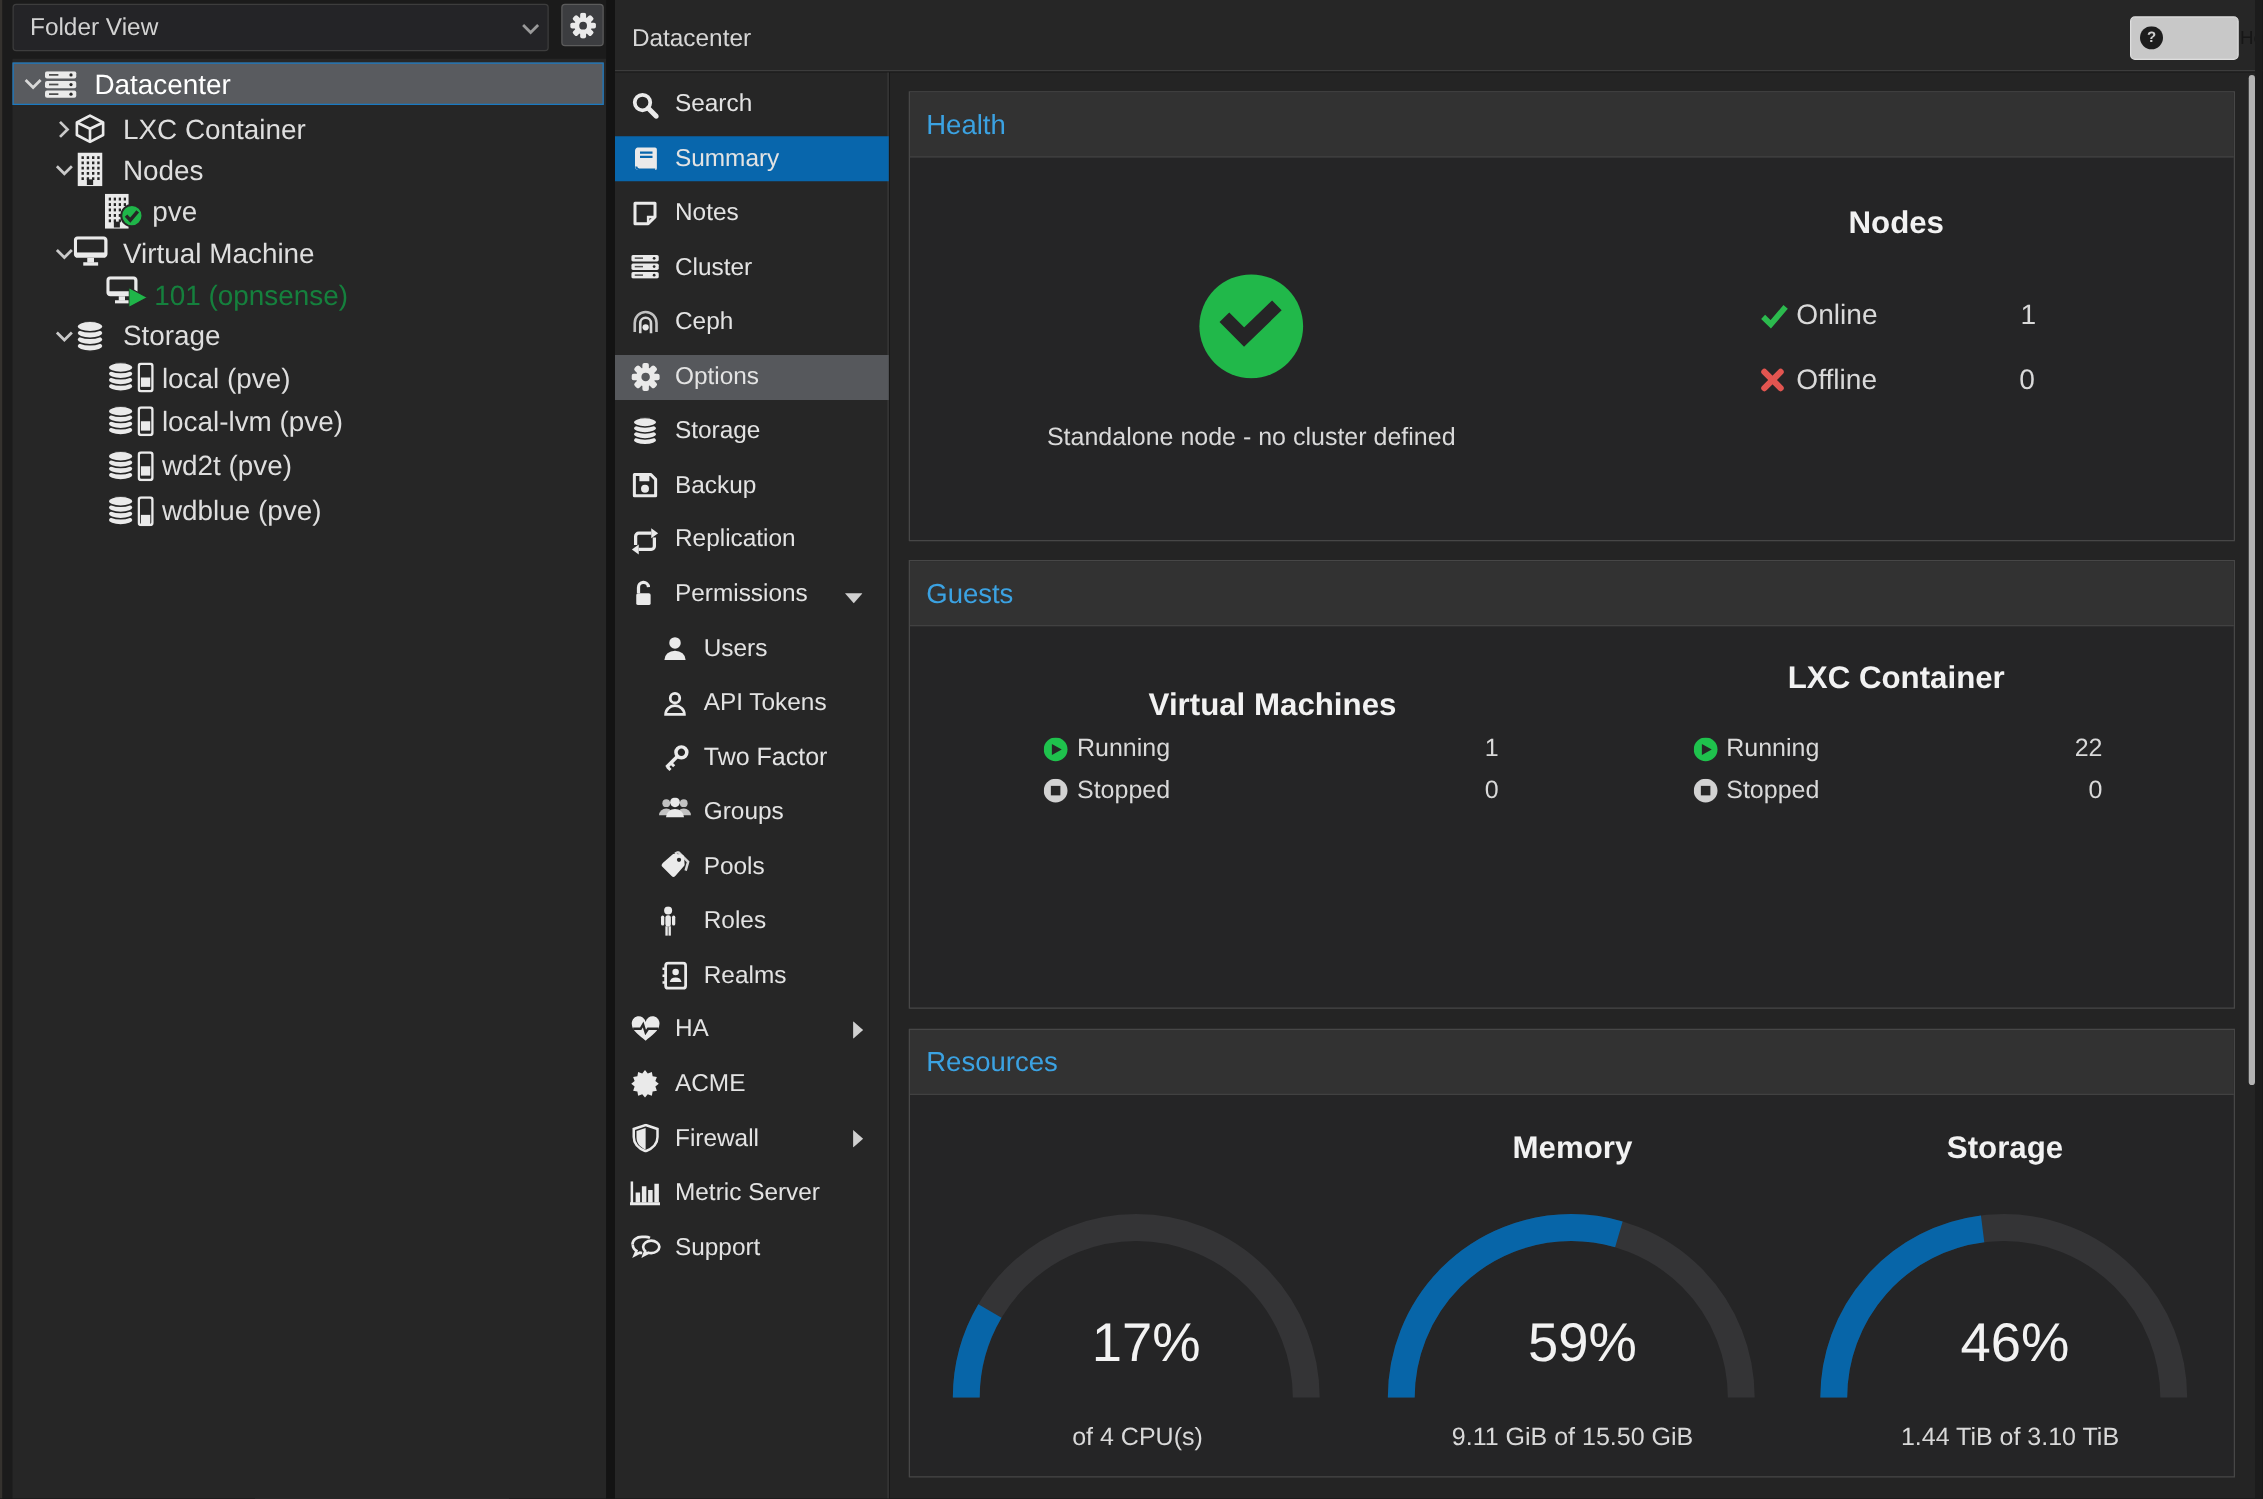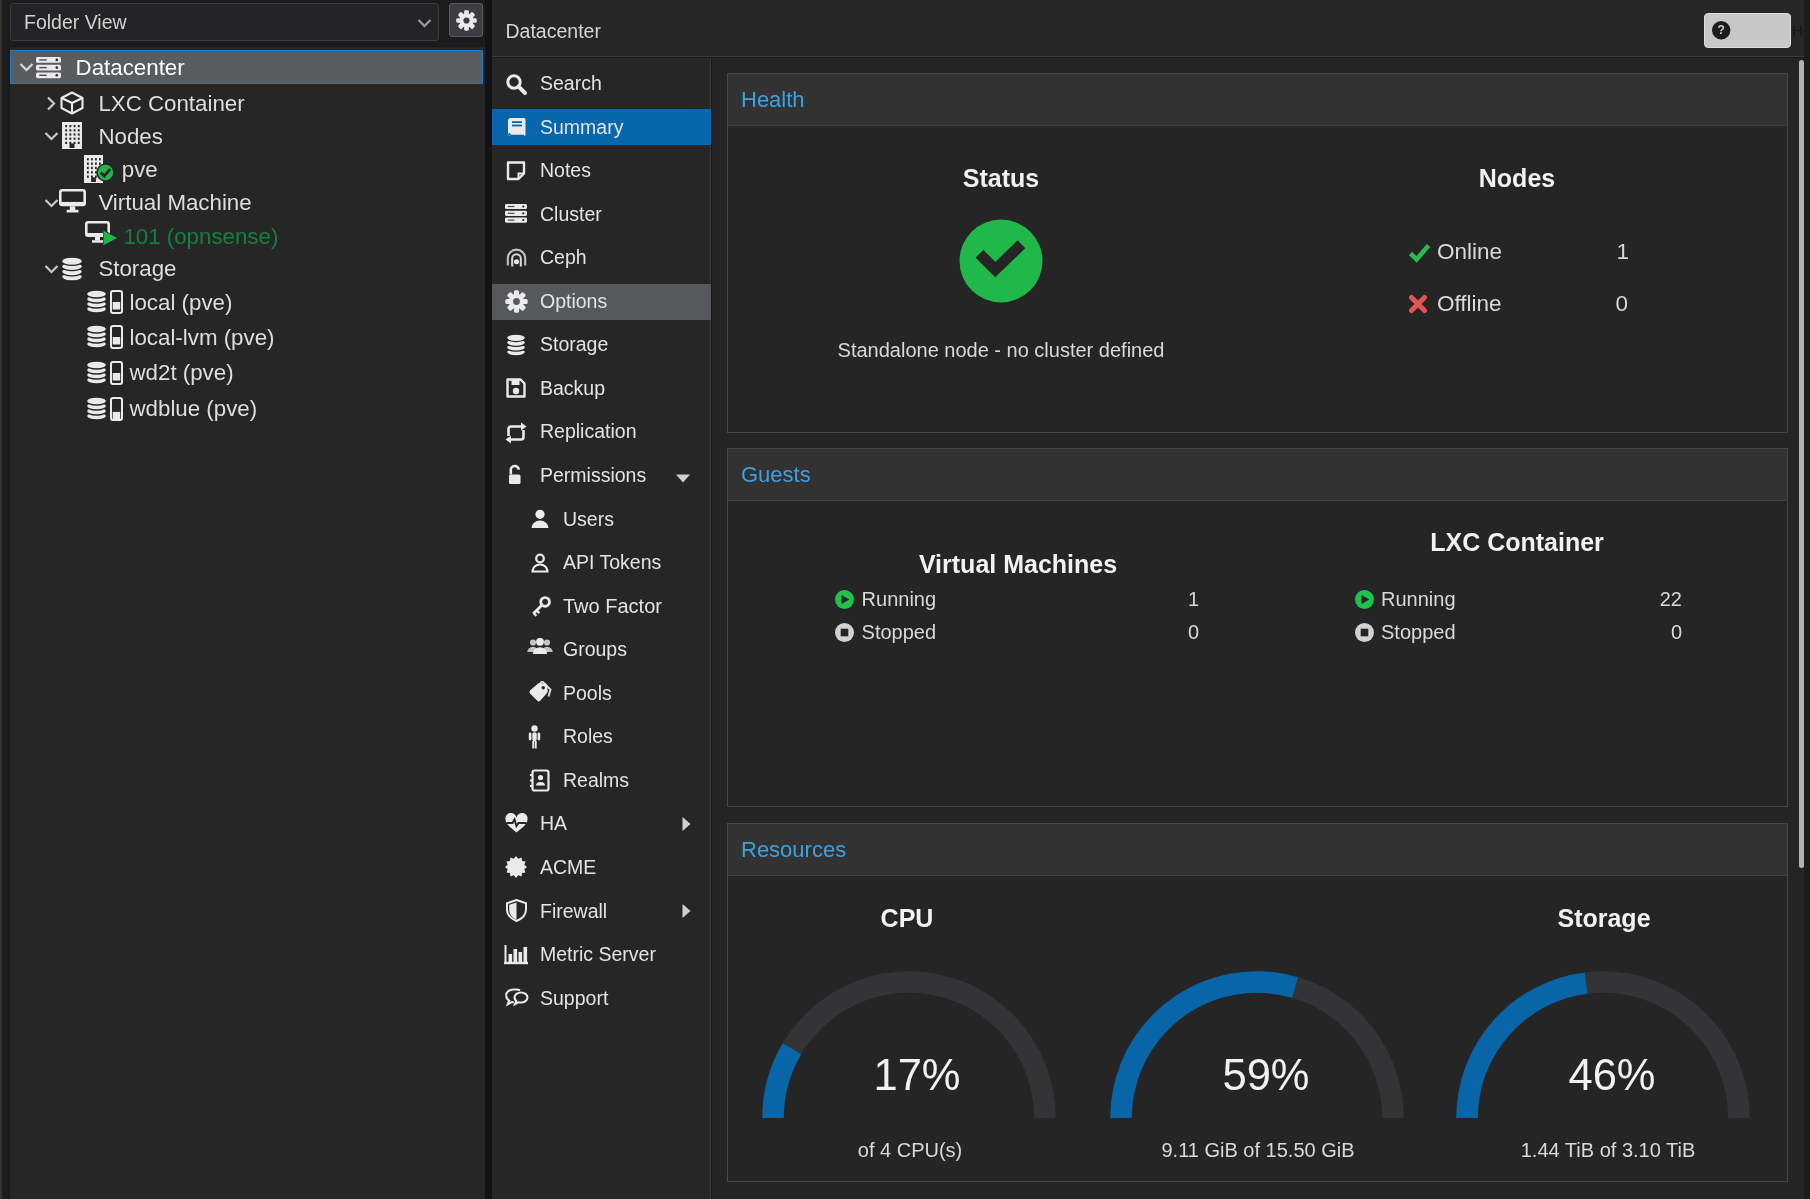--- a/index.html
+++ b/index.html
@@ -361,21 +361,20 @@
     </svg>
     <div class="ab" style="left:727px;top:73px;width:1061px;height:360px;background:#252526;border:1px solid #474747;box-sizing:border-box"></div>
     <div class="ab" style="left:728px;top:74px;width:1059px;height:52px;background:#323232;border-bottom:1px solid #414141;box-sizing:border-box"></div>
     <div class="ab " style="left:741px;top:82.0px;height:35px;line-height:35px;font-size:22px;color:#3ba2e2;">Health</div>
     <div class="ab" style="left:727px;top:448px;width:1061px;height:359px;background:#252526;border:1px solid #474747;box-sizing:border-box"></div>
     <div class="ab" style="left:728px;top:449px;width:1059px;height:52px;background:#323232;border-bottom:1px solid #414141;box-sizing:border-box"></div>
     <div class="ab " style="left:741px;top:457.0px;height:35px;line-height:35px;font-size:22px;color:#3ba2e2;">Guests</div>
     <div class="ab" style="left:727px;top:823px;width:1061px;height:359px;background:#252526;border:1px solid #474747;box-sizing:border-box"></div>
     <div class="ab" style="left:728px;top:824px;width:1059px;height:52px;background:#323232;border-bottom:1px solid #414141;box-sizing:border-box"></div>
     <div class="ab " style="left:741px;top:832.0px;height:35px;line-height:35px;font-size:22px;color:#3ba2e2;">Resources</div>
-    <div class="ab " style="left:801.0px;top:158.0px;height:40px;line-height:40px;font-size:25px;color:#f2f2f2;font-weight:bold;width:400px;text-align:center;">Status</div>
     <svg class="ab" style="left:959px;top:219px" width="84" height="84" viewBox="0 0 84 84">
       <circle cx="42" cy="42" r="41.5" fill="#21b84a"></circle>
       <polyline points="20.5,34.8 36.3,50.6 62.5,25.3" fill="none" stroke="#252526" stroke-width="11"></polyline>
     </svg>
     <div class="ab " style="left:801.0px;top:334.0px;height:32px;line-height:32px;font-size:20px;color:#d9d9d9;width:400px;text-align:center;">Standalone node - no cluster defined</div>
     <div class="ab " style="left:1317.0px;top:158.0px;height:40px;line-height:40px;font-size:25px;color:#f2f2f2;font-weight:bold;width:400px;text-align:center;">Nodes</div>
     <svg class="ab" style="left:1407.5px;top:240.5px" width="23" height="23" viewBox="0 0 23 23">
       <polyline points="2.5,12.5 8.6,18.5 20.5,4.5" fill="none" stroke="#2cba4e" stroke-width="4.6"></polyline>
     </svg>
     <div class="ab " style="left:1437px;top:234.0px;height:36px;line-height:36px;font-size:22.5px;color:#d9d9d9;">Online</div>
@@ -407,27 +406,27 @@
       <polygon points="6.5,5.1 14.4,9.5 6.5,13.9" fill="#262626"></polygon>
     </svg>
     <div class="ab " style="left:1381px;top:583.4px;height:32px;line-height:32px;font-size:20px;color:#d9d9d9;">Running</div>
     <div class="ab " style="left:1482px;top:583.4px;height:32px;line-height:32px;font-size:20px;color:#d9d9d9;width:200px;text-align:right;">22</div>
     <svg class="ab" style="left:1355.0px;top:622.9px" width="20" height="20" viewBox="0 0 20 20">
       <circle cx="9.5" cy="9.5" r="9.5" fill="#d2d2d2"></circle>
       <rect x="5.7" y="5.7" width="7.6" height="7.6" fill="#262626"></rect>
     </svg>
     <div class="ab " style="left:1381px;top:616.4px;height:32px;line-height:32px;font-size:20px;color:#d9d9d9;">Stopped</div>
     <div class="ab " style="left:1482px;top:616.4px;height:32px;line-height:32px;font-size:20px;color:#d9d9d9;width:200px;text-align:right;">0</div>
-    <div class="ab " style="left:707.0px;top:898.0px;height:40px;line-height:40px;font-size:25px;color:#f2f2f2;font-weight:bold;width:400px;text-align:center;">CPU</div>
     <svg class="ab" style="left:749px;top:955px" width="320" height="180" viewBox="0 0 320 180">
       <path d="M 24 163 A 136 136 0 0 1 296 163" fill="none" stroke="#343436" stroke-width="21.5"></path>
       <path d="M 24 163 A 136 136 0 0 1 296 163" fill="none" stroke="#0765a8" stroke-width="21.5" stroke-dasharray="72.6 1000"></path>
     </svg>
     <div class="ab " style="left:717.0px;top:1040.5px;height:69px;line-height:69px;font-size:43.5px;color:#f2f2f2;width:400px;text-align:center;">17%</div>
     <div class="ab " style="left:710.0px;top:1134.0px;height:32px;line-height:32px;font-size:20px;color:#d9d9d9;width:400px;text-align:center;">of 4 CPU(s)</div>
+    <div class="ab " style="left:1058.0px;top:898.0px;height:40px;line-height:40px;font-size:25px;color:#f2f2f2;font-weight:bold;width:400px;text-align:center;">Memory</div>
     <svg class="ab" style="left:1097px;top:955px" width="320" height="180" viewBox="0 0 320 180">
       <path d="M 24 163 A 136 136 0 0 1 296 163" fill="none" stroke="#343436" stroke-width="21.5"></path>
       <path d="M 24 163 A 136 136 0 0 1 296 163" fill="none" stroke="#0765a8" stroke-width="21.5" stroke-dasharray="252.1 1000"></path>
     </svg>
     <div class="ab " style="left:1066.0px;top:1040.5px;height:69px;line-height:69px;font-size:43.5px;color:#f2f2f2;width:400px;text-align:center;">59%</div>
     <div class="ab " style="left:1058.0px;top:1134.0px;height:32px;line-height:32px;font-size:20px;color:#d9d9d9;width:400px;text-align:center;">9.11 GiB of 15.50 GiB</div>
     <div class="ab " style="left:1404.0px;top:898.0px;height:40px;line-height:40px;font-size:25px;color:#f2f2f2;font-weight:bold;width:400px;text-align:center;">Storage</div>
     <svg class="ab" style="left:1443px;top:955px" width="320" height="180" viewBox="0 0 320 180">
       <path d="M 24 163 A 136 136 0 0 1 296 163" fill="none" stroke="#343436" stroke-width="21.5"></path>
       <path d="M 24 163 A 136 136 0 0 1 296 163" fill="none" stroke="#0765a8" stroke-width="21.5" stroke-dasharray="196.5 1000"></path>

